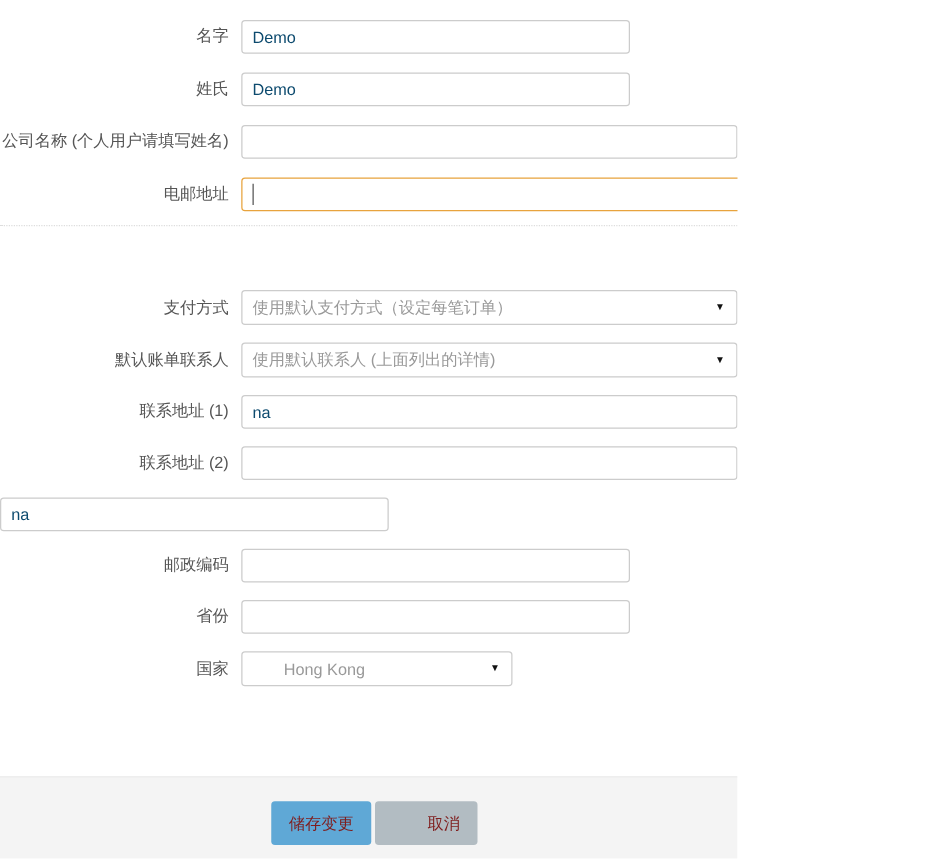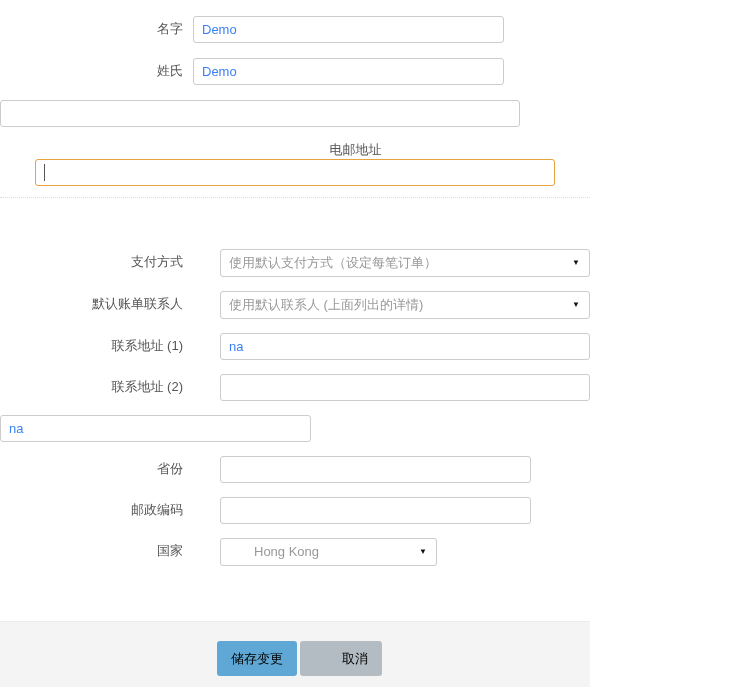--- a/index.html
+++ b/index.html
@@ -15,38 +15,38 @@
   }
   .content {
     height: 621px;
     padding-top: 16px;
   }
   .form-row {
     display: flex;
     align-items: center;
     margin-bottom: 15px;
   }
-  .sec2 .form-row { margin-bottom: 14px; gap: 27px; }
+  .sec2 .form-row { margin-bottom: 14px; }
   .label-col {
     width: 193px;
     padding-right: 10px;
     text-align: right;
     font-size: 13px;
     color: #555555;
     flex: none;
     line-height: 1.3;
   }
   .txt {
     height: 27px;
     border: 1px solid #cccccc;
     border-radius: 3px;
     background: #ffffff;
     font-family: "Liberation Sans", "DejaVu Sans", sans-serif;
     font-size: 13px;
-    color: #3b82f6;
+    color: #0c4a6e;
     padding: 12px 8px;
     outline: none;
   }
   .txt.short { width: 311px; }
   .txt.wide  { width: 520px; }
   .txt.focus-orange {
     border-color: #e8a33d;
   }
   .input-wrap { position: relative; display: inline-block; }
   .caret {
@@ -98,21 +98,21 @@
     border-top: 1px solid #ececec;
     padding: 19px 0 0 217px;
     display: flex;
     align-items: flex-start;
   }
   .btn {
     border: none;
     border-radius: 3px;
     font-family: "Liberation Sans", "DejaVu Sans", sans-serif;
     font-size: 13px;
-    color: #000000;
+    color: #7f1d1d;
     height: 35px;
     padding: 0 14px;
     cursor: pointer;
   }
   .btn-save {
     background: #5fa8d6;
     min-width: 80px;
     margin-right: 3px;
   }
   .btn-cancel {
@@ -132,24 +132,25 @@
         <div class="label-col">名字</div>
         <input class="txt short" type="text" value="Demo" style="">
       </div>
 
       <div class="form-row">
         <div class="label-col">姓氏</div>
         <input class="txt short" type="text" value="Demo" style="">
       </div>
 
       <div class="form-row">
+        <div class="label-col">公司名称 (个人用户请填写姓名)</div>
         <input class="txt wide" type="text" value="" style="">
       </div>
 
-      <div class="form-row" style="margin-bottom:8px;flex-direction:column;">
+      <div class="form-row" style="margin-bottom:8px;">
         <div class="label-col">电邮地址</div>
         <span class="input-wrap">
           <input class="txt wide focus-orange" type="text" value="" style="">
           <span class="caret"></span>
         </span>
       </div>
     </div>
 
     <hr class="divider">
 
@@ -178,26 +179,26 @@
       <div class="form-row">
         <div class="label-col">联系地址 (2)</div>
         <input class="txt wide" type="text" value="" style="">
       </div>
 
       <div class="form-row">
         <input class="txt short" type="text" value="na" style="">
       </div>
 
       <div class="form-row">
+        <div class="label-col">邮政编码</div>
+        <input class="txt short" type="text" value="" style="">
+      </div>
+
+      <div class="form-row">
         <div class="label-col">省份</div>
-        <input class="txt short" type="text" value="" style="">
-      </div>
-
-      <div class="form-row">
-        <div class="label-col">邮政编码</div>
         <input class="txt short" type="text" value="" style="">
       </div>
 
       <div class="form-row">
         <div class="label-col">国家</div>
         <div class="selectbox country">
           <span class="sel-text">Hong Kong</span>
           <span class="arrow">▼</span>
         </div>
       </div>

